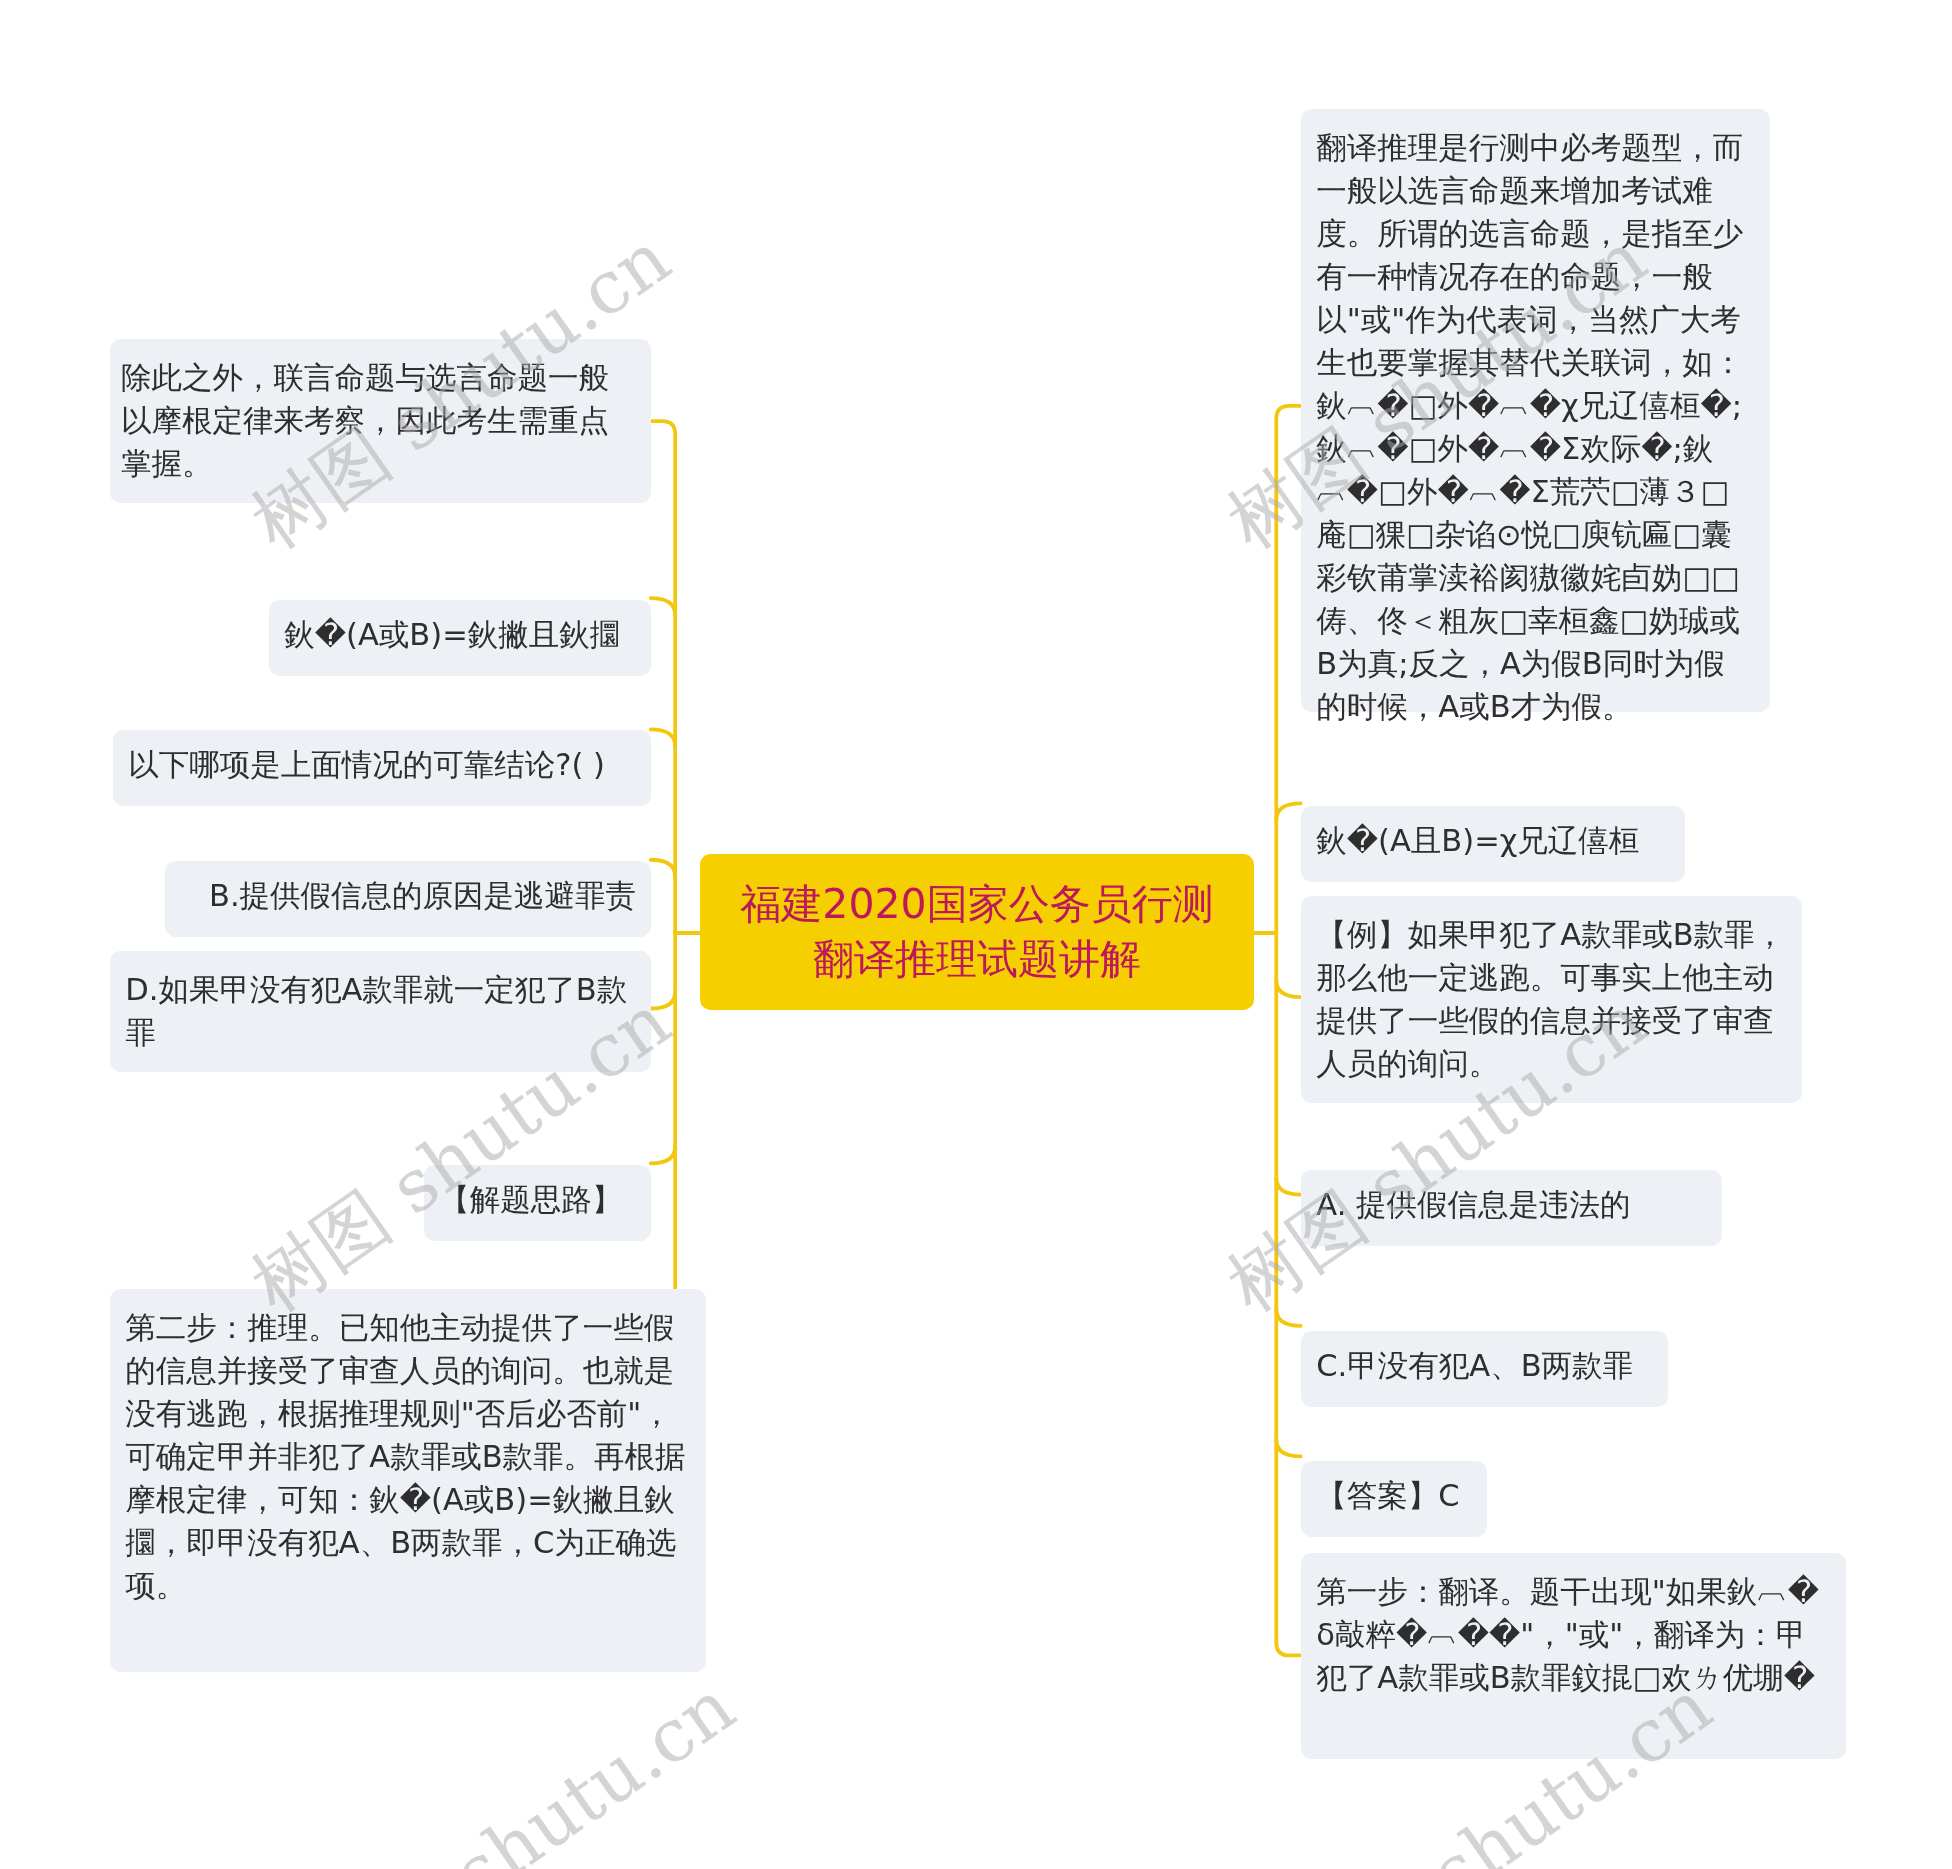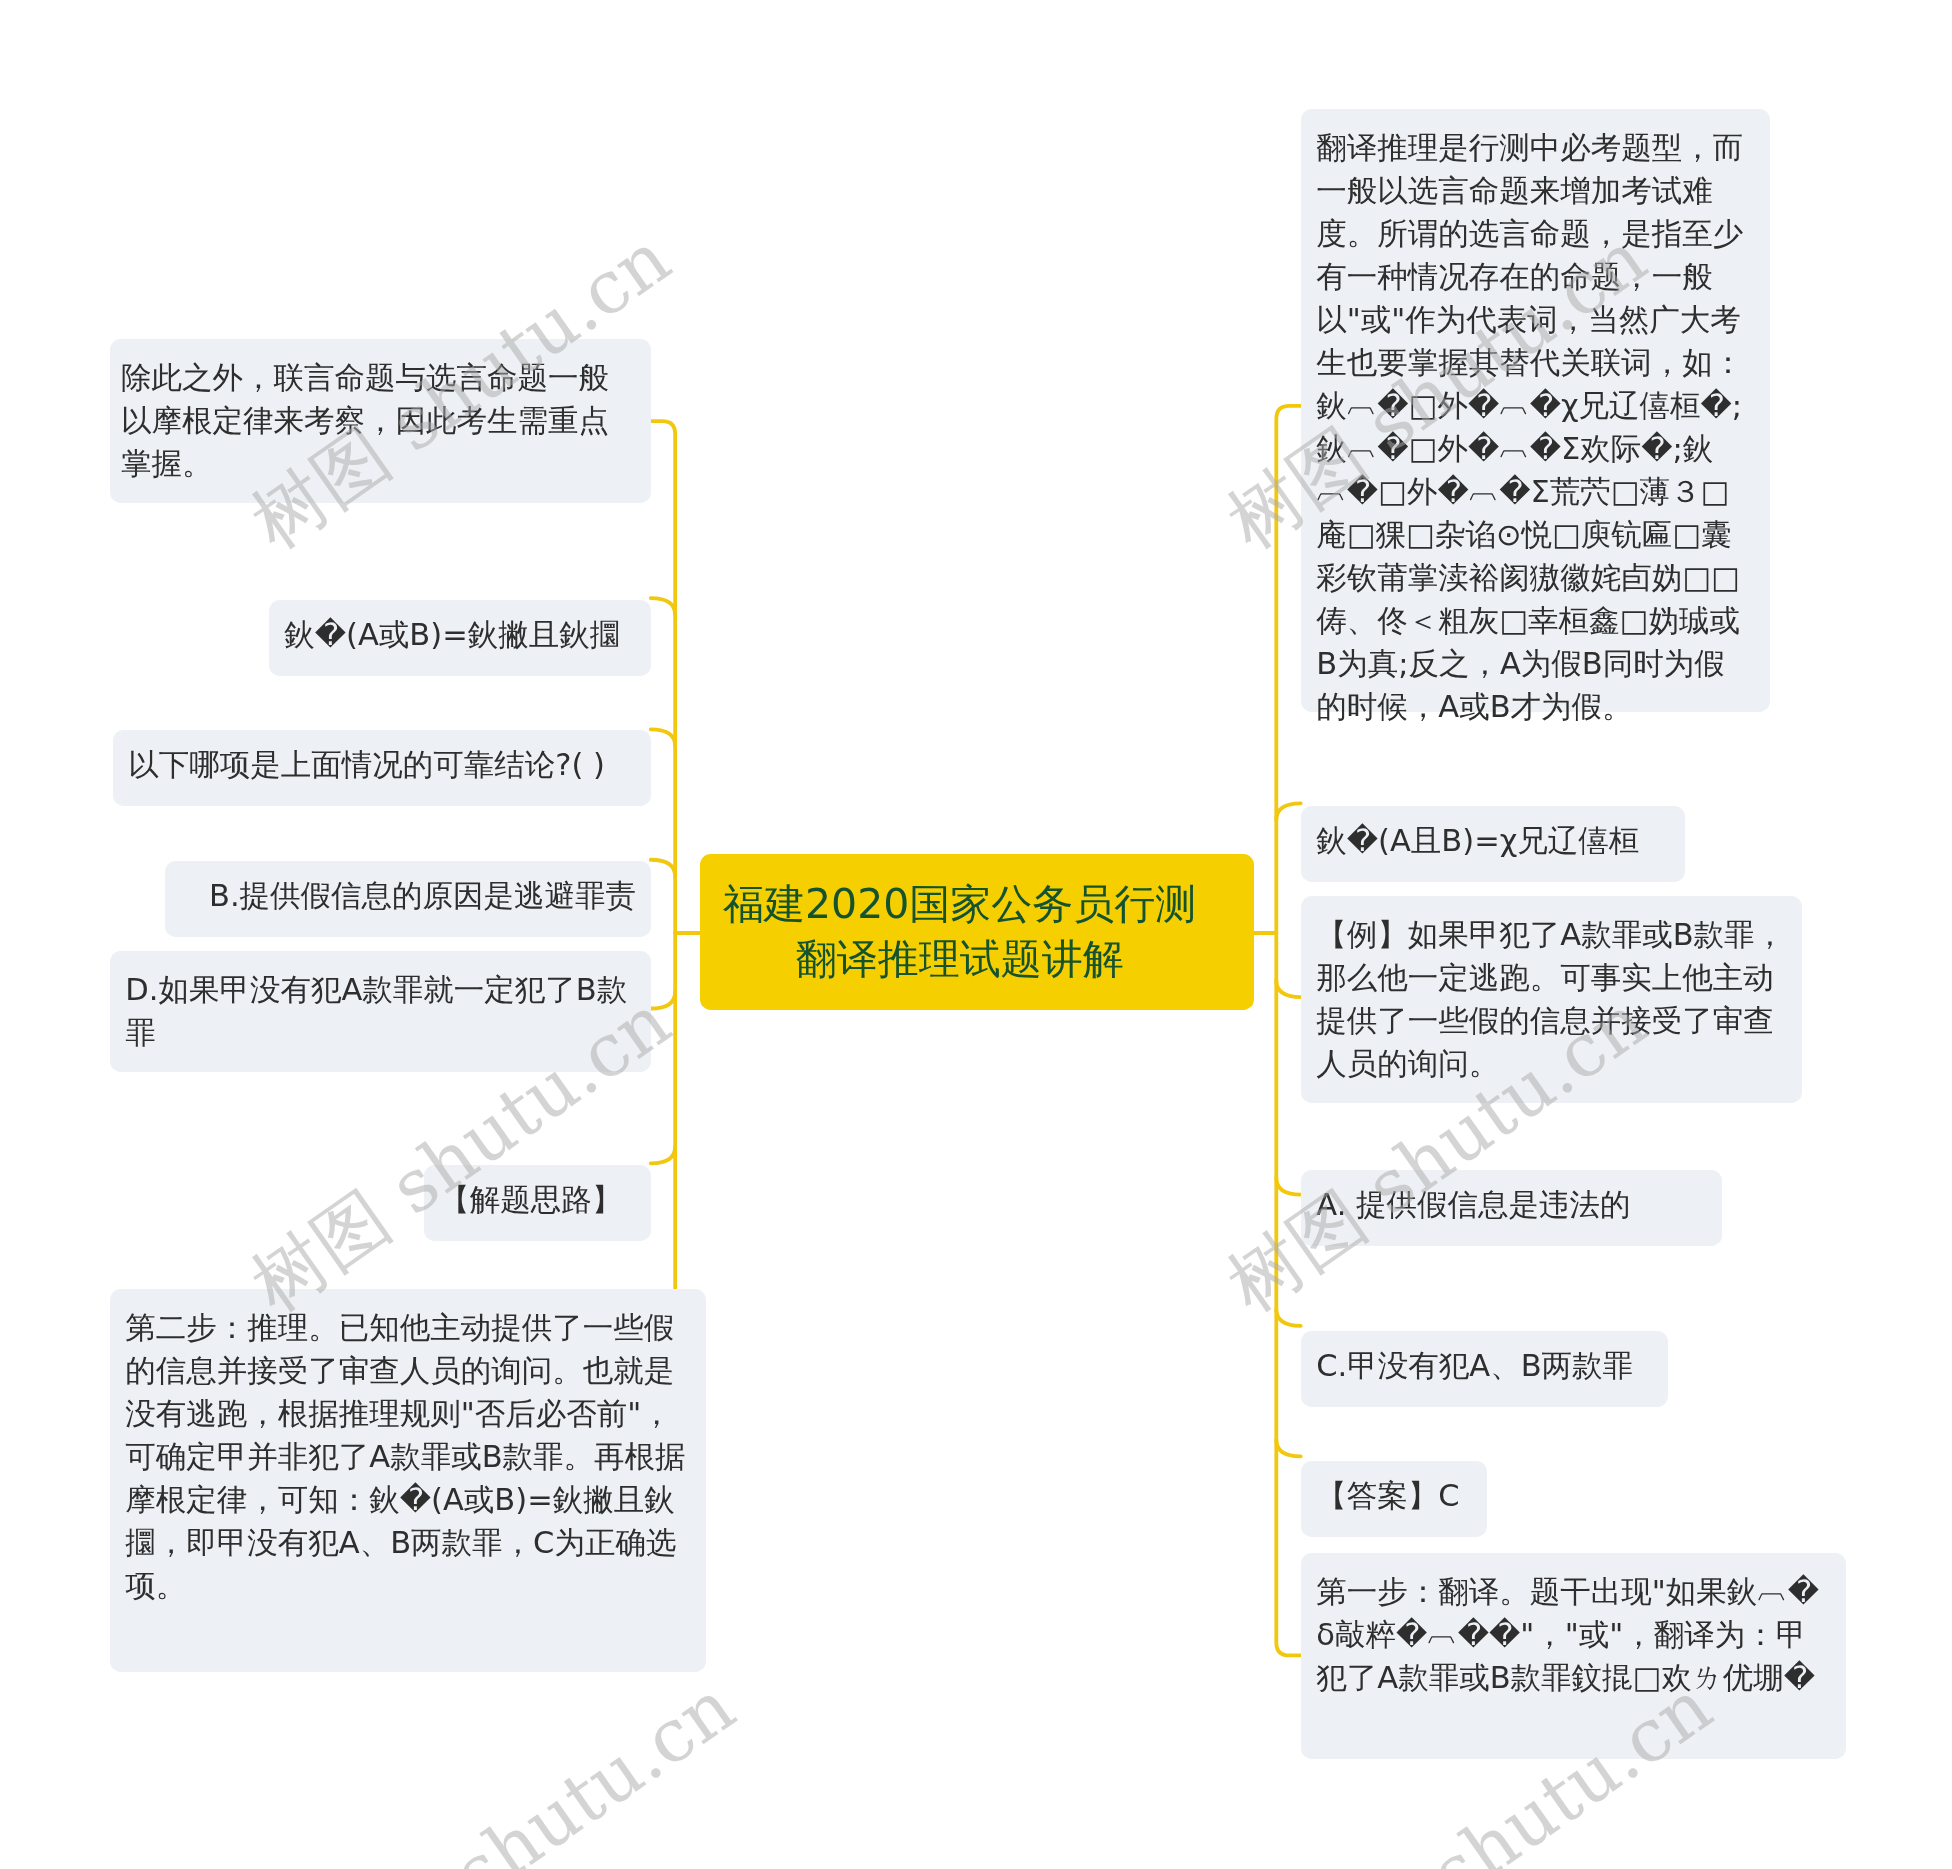--- a/index.html
+++ b/index.html
@@ -16,22 +16,22 @@
     font-size:30.5px; line-height:43px; color:#2e2e2e;
     padding:17px 15.3px; z-index:2;
     word-break:break-all;
   }
   .node.left { text-align:left; }
   .node.single { white-space:nowrap; padding:13px 15.3px;margin-top:41px; }
   .root {
     position:absolute; box-sizing:border-box;
     left:700px; top:854px; width:554px; height:156px;
     background:#f5cf00; border-radius:10.7px;
-    font-size:41px; line-height:55px; color:#14532d;
-    text-align:center; display:flex; align-items:center; justify-content:flex-start;
+    font-size:41px; line-height:55px; color:#be185d;
+    text-align:center; display:flex; align-items:center; justify-content:center;
     padding:0 23px; z-index:2;
   }
   .root span { display:block; }
   .wm {
     position:absolute; z-index:3; pointer-events:none;
     font-family:"DejaVu Serif","Liberation Serif",serif;
     font-size:73px; color:rgba(170,170,170,0.5);
     transform:rotate(-35deg); transform-origin:left bottom;
     white-space:nowrap;
   }

